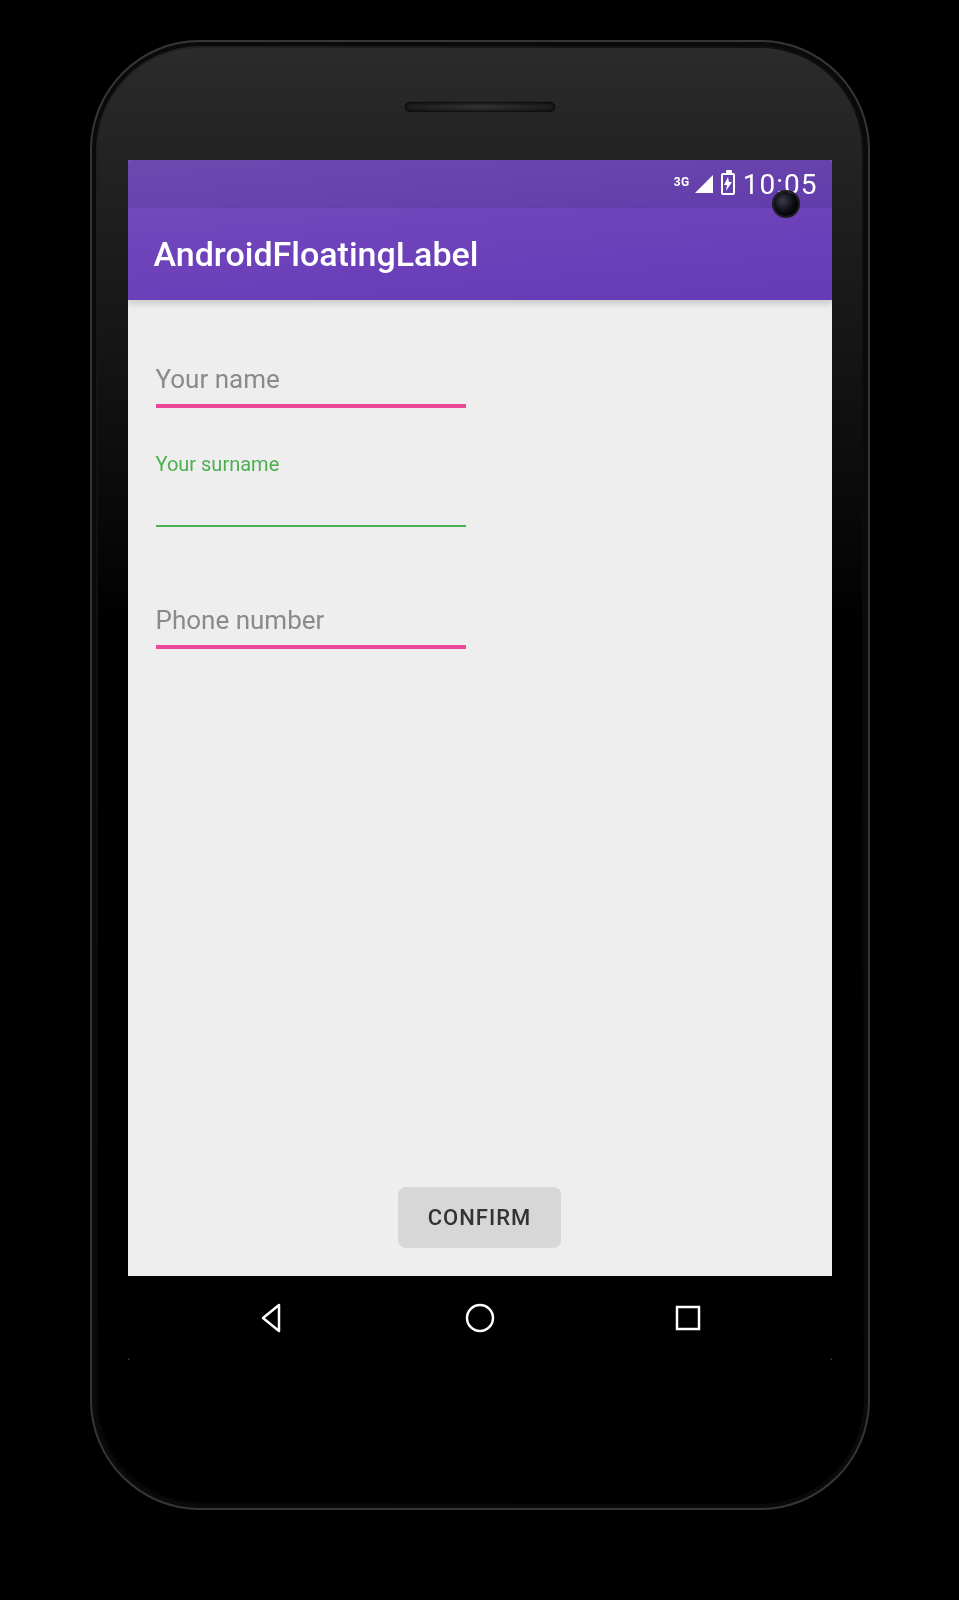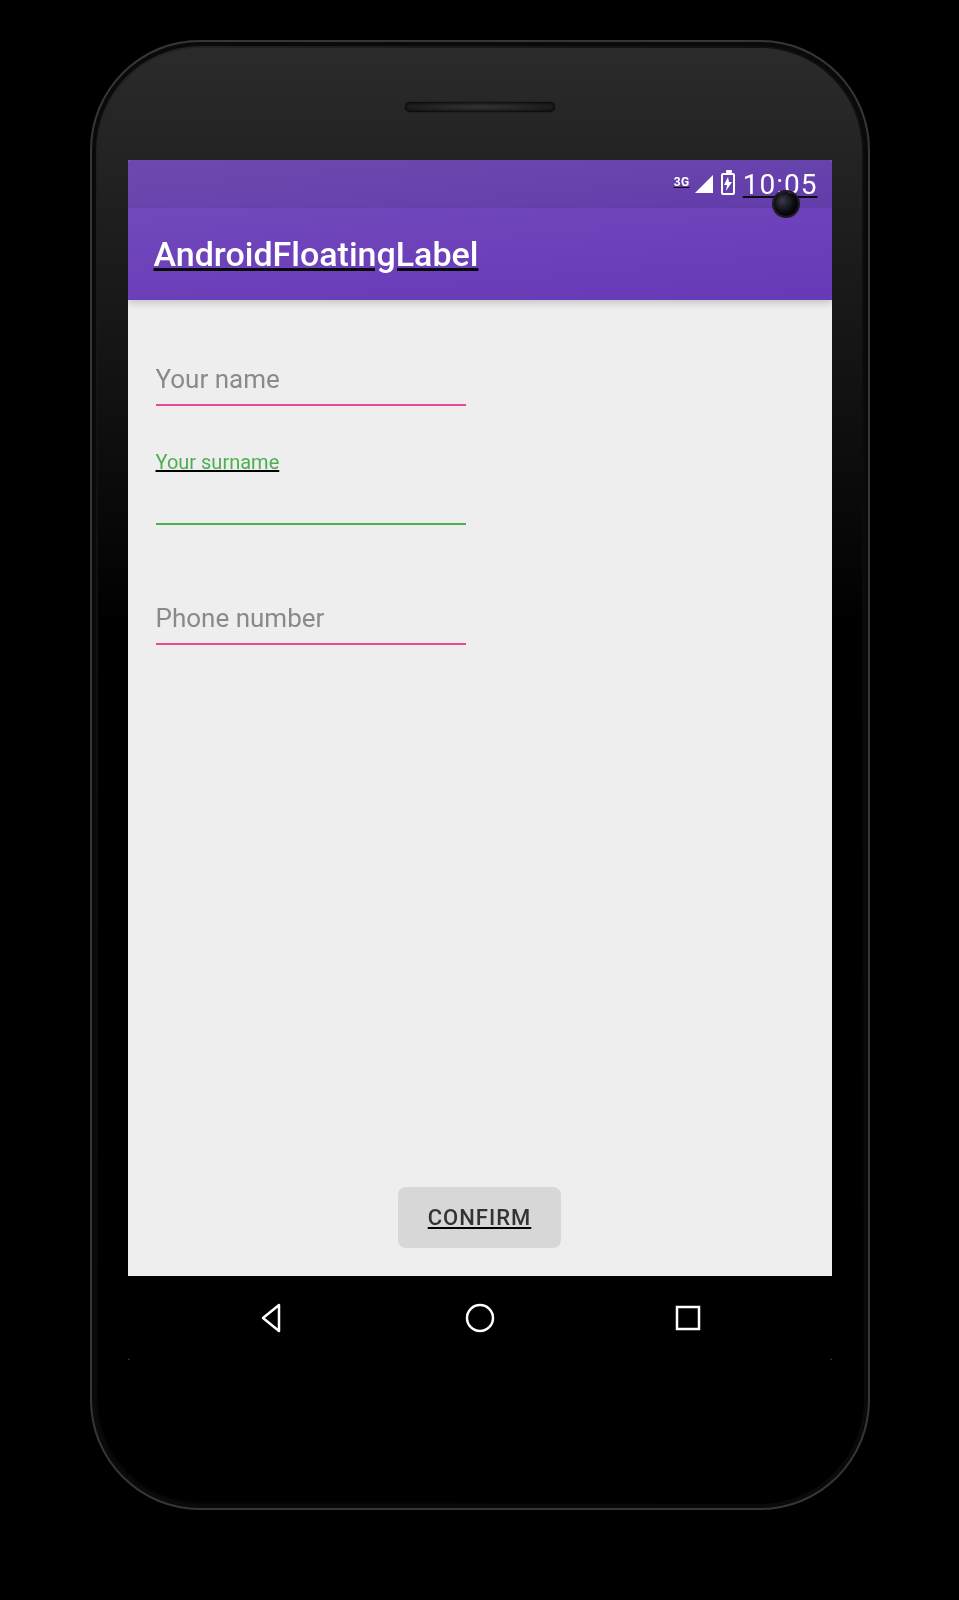--- a/index.html
+++ b/index.html
@@ -74,21 +74,20 @@
   .screen {
     position: relative;
     z-index:2;
     width: 100%;
     height: 100%;
     background: #eee;
     border-radius: 2px;
     overflow: hidden;
     display:flex;
     flex-direction:column;
-    text-decoration:underline;
   }
 
   
   .glare{
     position:absolute;
     z-index:5;
     top:0;left:0;right:0;
     height:260px;
     background: linear-gradient(175deg, rgba(255,255,255,0.10) 0%, rgba(255,255,255,0.04) 35%, rgba(255,255,255,0) 60%);
     pointer-events:none;
@@ -176,21 +175,21 @@
     color:#4caf50;
     margin-bottom:6px;
     display:block;
     height:22px;
   }
   .field.idle .float-label{ visibility:hidden; }
 
   .field input{
     width:100%;
     border:none;
-    border-bottom:2px solid #ec4899;
+    border-bottom:4px solid #ec4899;
     background:transparent;
     font-size:26px;
     color:#212121;
     padding:6px 0 10px 0;
     outline:none;
     font-family:inherit;
   }
   .field input::placeholder{
     color:#8a8a8a;
   }

